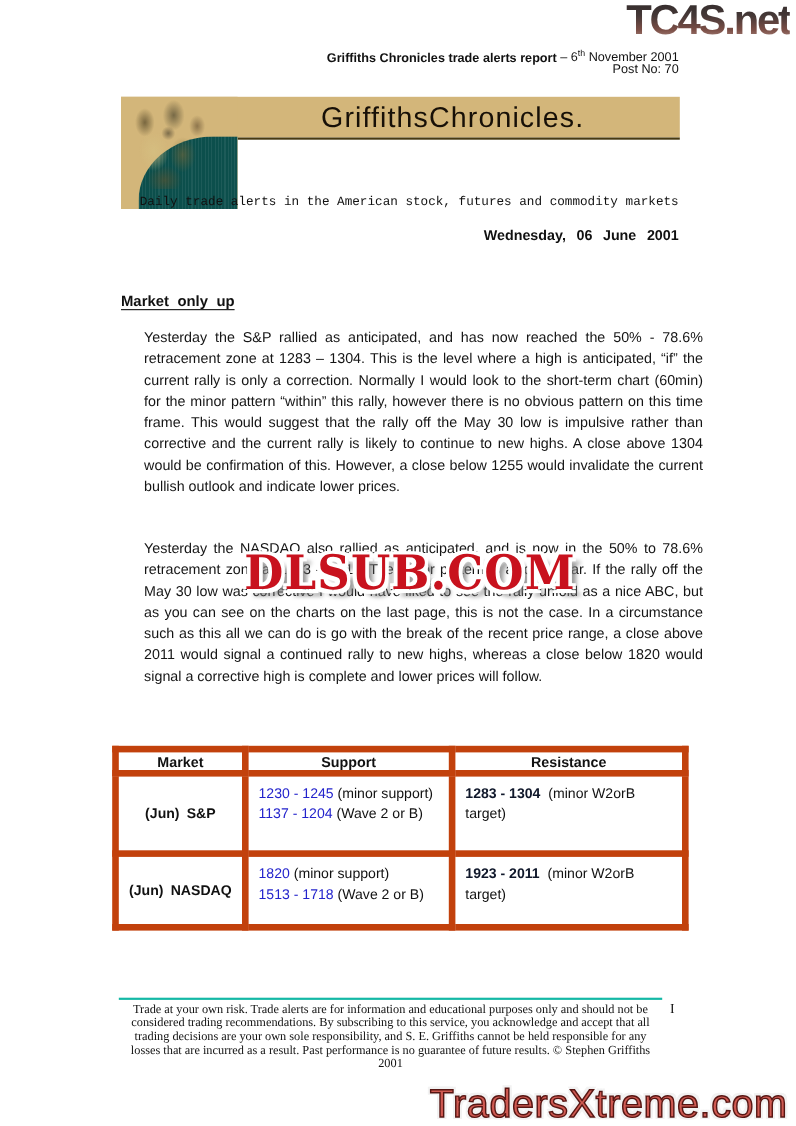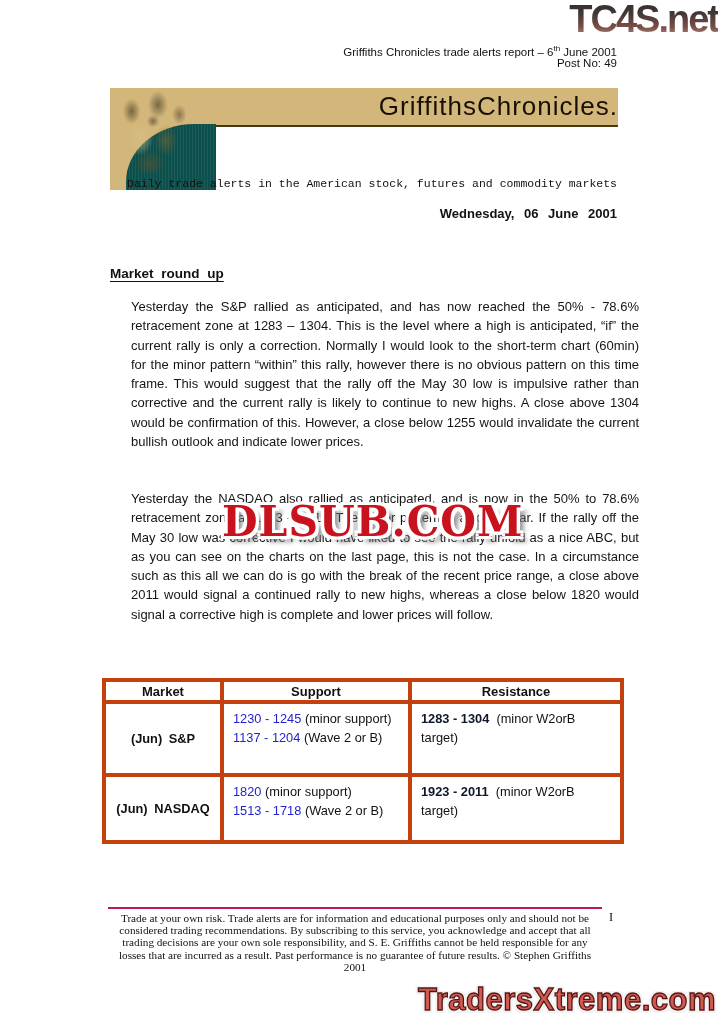--- a/index.html
+++ b/index.html
@@ -11,29 +11,29 @@
   .tc4s {
     position:absolute; top:-2px; right:6px; z-index:1;
     font-family:"Liberation Sans", sans-serif; font-weight:bold;
     font-size:38px; letter-spacing:-2px;
     background:linear-gradient(180deg,#2e2929 0%,#453837 38%,#7c4f47 68%,#c2a79f 100%);
     -webkit-background-clip:text; background-clip:text; color:transparent;
   }
 
   
   .report-head { position:absolute; top:42px; right:107px; z-index:2; text-align:right; font-size:11.5px; line-height:14px; }
-  .report-head .b { font-weight:normal;margin-top:27px; }
+  .report-head .b { font-weight:bold;margin-top:27px; }
   .report-head sup { font-size:8px; }
   .post-no { position:absolute; top:57px; right:107px; z-index:2; font-size:11.5px; }
 
   
   .banner { position:absolute; left:110px; top:88px; width:508px; height:102px; }
   .banner-bar { position:absolute; left:0; top:0; width:508px; height:37px; background:#d3b67a; }
   .banner-brand { position:absolute; left:95px; top:0; width:413px; height:37px; line-height:37px;
-    text-align:right; font-size:26px; letter-spacing:1px; color:#171007; }
+    text-align:center; font-size:26px; letter-spacing:1px; color:#171007; }
   .banner-underline { position:absolute; left:106px; top:37px; width:402px; height:2px; background:#473a12; }
   .banner-left { position:absolute; left:0; top:0; width:106px; height:102px; background:#d3b67a; }
   .banner-teal { position:absolute; left:16px; top:36px; width:90px; height:66px; background:#0c4f4c;
     border-top-left-radius:68px 58px;
     background-image:repeating-linear-gradient(90deg, rgba(255,255,255,0.07) 0 1px, rgba(0,0,0,0) 1px 3px); }
   .banner-photo { position:absolute; left:2px; top:2px; width:82px; height:82px; border-radius:4px;
     background:
       radial-gradient(ellipse 13px 19px at 24% 26%, rgba(72,60,32,0.65), transparent 68%),
       radial-gradient(ellipse 15px 21px at 56% 18%, rgba(58,54,36,0.6), transparent 66%),
       radial-gradient(ellipse 11px 15px at 82% 30%, rgba(86,66,40,0.55), transparent 66%),
@@ -67,69 +67,69 @@
     color:#c8121e;
     text-shadow:
       -3px -3px 0 #fff, 3px -3px 0 #fff, -3px 3px 0 #fff, 3px 3px 0 #fff,
       -3px 0 0 #fff, 3px 0 0 #fff, 0 -3px 0 #fff, 0 3px 0 #fff,
       7px 6px 4px rgba(120,120,120,0.75);
     transform:scaleY(1.05); }
 
   
   .tbl-wrap { position:absolute; left:102px; top:678px; }
   table.markets { border-collapse:collapse; table-layout:fixed; width:518px; font-size:12.8px; }
-  table.markets td { border:4px solid #c2410c; }
+  table.markets td { border:6px solid #c2410c; }
   .col-market { width:118px; } .col-support { width:188px; } .col-resist { width:212px; }
   td.hdr { height:22px; text-align:center; font-weight:bold; font-size:13px; vertical-align:middle; }
   td.mkt { text-align:center; vertical-align:middle; font-weight:bold; word-spacing:3px; }
   td.vals { vertical-align:top; padding:5px 6px 5px 9px; line-height:19px; }
   .r1 td { height:73px;margin-top:10px; } .r2 td { height:67px; }
   .sup-val { color:#2323cc; }
   .res-val { color:#0f172a;font-weight:bold; }
 
   
-  .footer { position:absolute; left:108px; top:907px; width:494px; border-top:2px solid #be185d;
+  .footer { position:absolute; left:108px; top:907px; width:494px; border-top:2px solid #14b8a6;
     padding-top:3px; font-family:"Liberation Serif", serif; font-size:11.2px; line-height:12.2px;
     text-align:center; color:#111; }
   .page-num { position:absolute; left:609px; top:910px; font-family:"Liberation Serif", serif; font-size:12.5px; }
 
   
   .txtreme { position:absolute; top:982px; right:8px; z-index:5;
-    font-weight:bold; font-size:31px; letter-spacing:0.5px;
+    font-weight:normal; font-size:36px; letter-spacing:0.5px;
     color:#cf5a52; -webkit-text-stroke:1.3px #561512;
     text-shadow:
       -2.5px -2.5px 0 #f2f2f2, 2.5px -2.5px 0 #f2f2f2, -2.5px 2.5px 0 #f2f2f2, 2.5px 2.5px 0 #f2f2f2,
       -2.5px 0 0 #f2f2f2, 2.5px 0 0 #f2f2f2, 0 -2.5px 0 #f2f2f2, 0 2.5px 0 #f2f2f2; }
 </style>
 </head>
 <body>
 
 <div class="page">
 
   <div class="tc4s">TC4S.net</div>
 
-  <div class="report-head"><span class="b">Griffiths Chronicles trade alerts report</span><span> – 6</span><sup>th</sup><span> June 2001</span></div>
-  <div class="post-no">Post No: 49</div>
+  <div class="report-head"><span class="b">Griffiths Chronicles trade alerts report</span><span> – 6</span><sup>th</sup><span> November 2001</span></div>
+  <div class="post-no">Post No: 70</div>
 
   <div class="banner">
     <div class="banner-bar"></div>
     <div class="banner-underline"></div>
     <div class="banner-left">
       <div class="banner-teal"></div>
       <div class="banner-photo"></div>
     </div>
     <div class="banner-brand">GriffithsChronicles.</div>
   </div>
 
 
   <div class="tagline">Daily trade alerts in the American stock, futures and commodity markets</div>
 
   <div class="date-line">Wednesday, 06 June 2001</div>
 
-  <div class="heading">Market round up</div>
+  <div class="heading">Market only up</div>
 
   <div class="para para-1">Yesterday the S&amp;P rallied as anticipated, and has now reached the 50% - 78.6% retracement zone at 1283 – 1304.  This is the level where a high is anticipated, “if” the current rally is only a correction. Normally I would look to the short-term chart (60min) for the minor pattern “within” this rally, however there is no obvious pattern on this time frame. This would suggest that the rally off the May 30 low is impulsive rather than corrective and the current rally is likely to continue to new highs. A close above 1304 would be confirmation of this. However, a close below 1255 would invalidate the current bullish outlook and indicate lower prices.</div>
   <div class="para para-2">Yesterday the NASDAQ also rallied as anticipated, and is now in the 50% to 78.6% retracement zone at 1923 – 2011.  The minor pattern is also unclear.  If the rally off the May 30 low was corrective I would have liked to see the rally unfold as a nice ABC, but as you can see on the charts on the last page, this is not the case.  In a circumstance such as this all we can do is go with the break of the recent price range, a close above 2011 would signal a continued rally to new highs, whereas a close below 1820 would signal a corrective high is complete and lower prices will follow.</div>
 
   <div class="dlsub">DLSUB.COM</div>
 
   <div class="tbl-wrap">
     <table class="markets">
       <colgroup>
           <col class="col-market">

